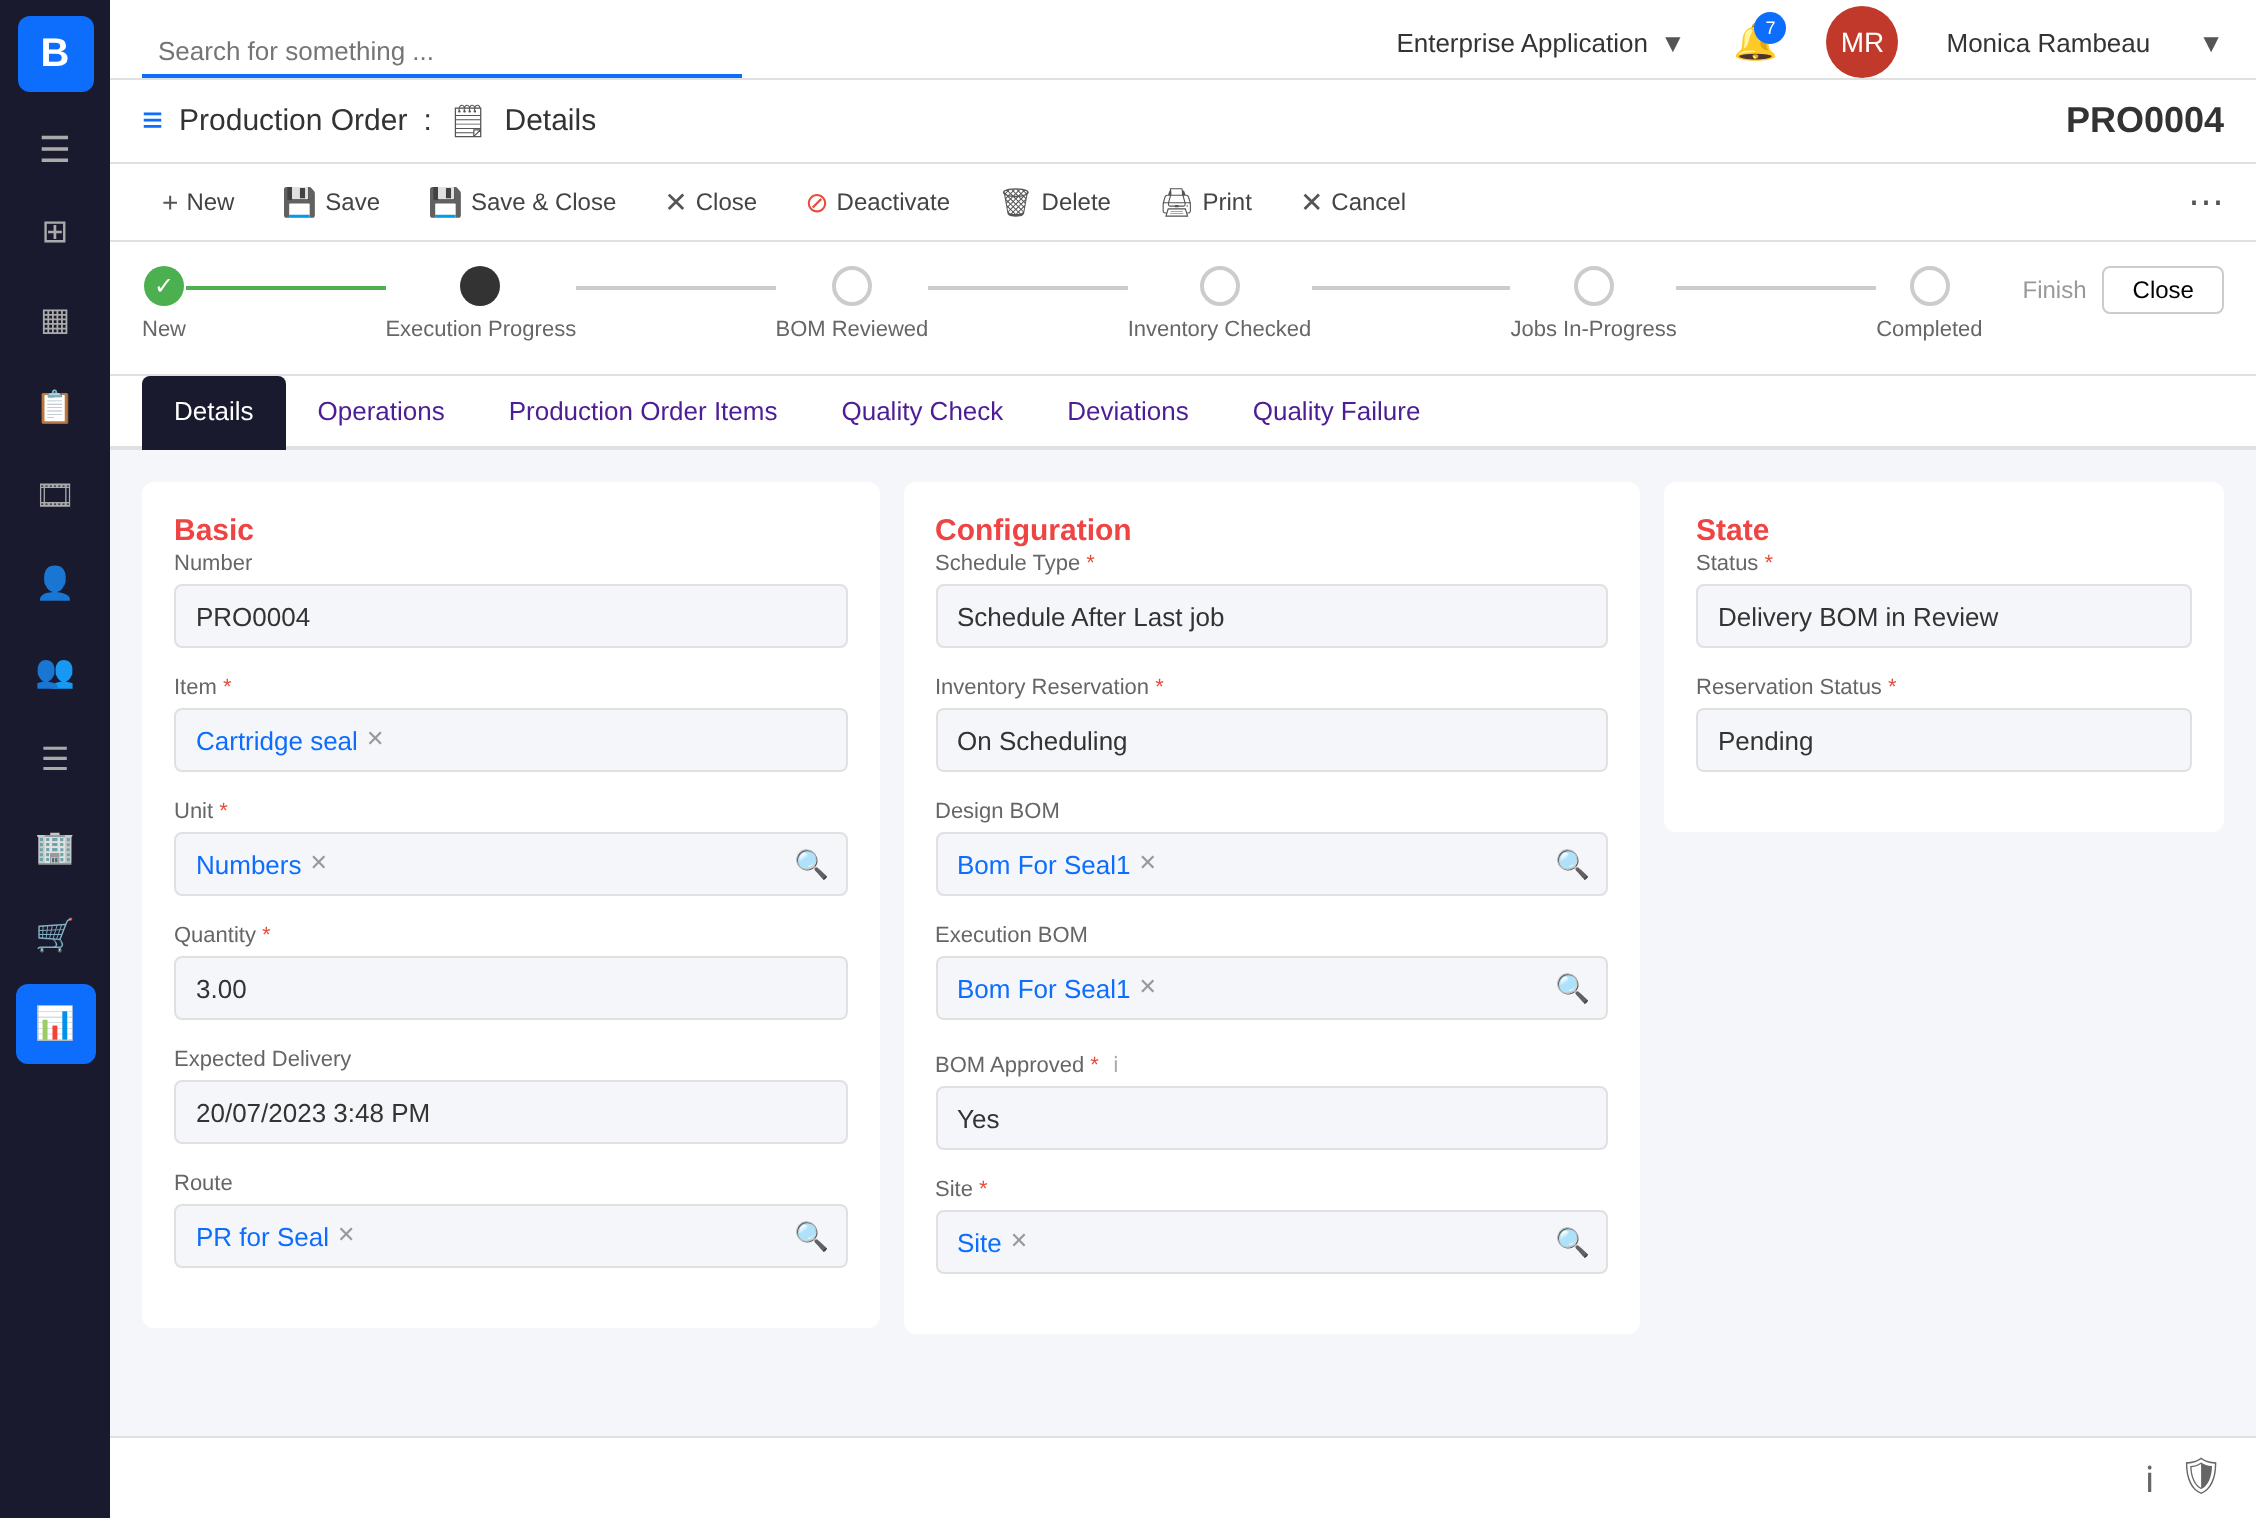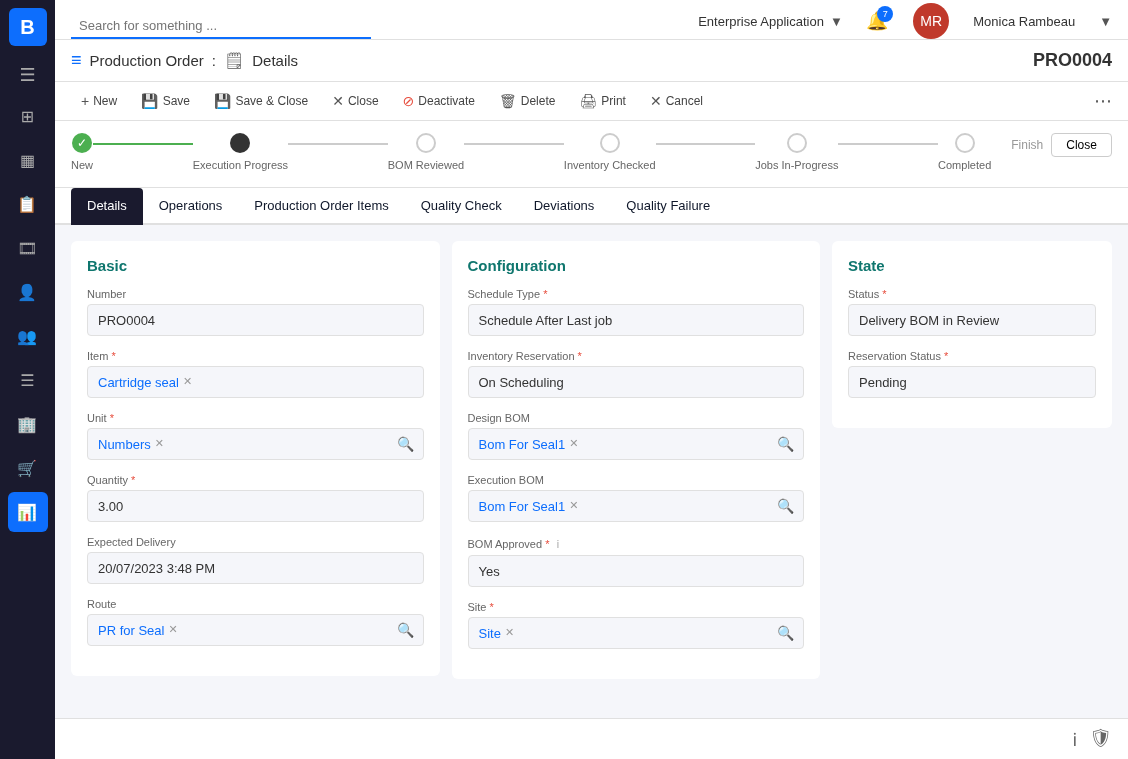--- a/index.html
+++ b/index.html
@@ -39,27 +39,27 @@
     .more-btn { margin-left: auto; background: none; border: none; cursor: pointer; font-size: 18px; color: #555; }
 
     
     .progress-bar-section { background: white; padding: 12px 16px 16px; border-bottom: 1px solid #e0e0e0; }
     .finish-close { display: flex; align-items: center; gap: 8px; margin-left: 20px; }
     .finish-label { font-size: 12px; color: #999; }
     .close-btn-step { padding: 4px 14px; border: 1px solid #ccc; border-radius: 4px; background: white; cursor: pointer; font-size: 12px; }
 
     
     .tabs { background: white; display: flex; border-bottom: 2px solid #e0e0e0; padding: 0 16px; }
-    .tab { padding: 10px 16px; cursor: pointer; font-size: 13px; color: #0f172a; border-bottom: 2px solid transparent; margin-bottom: -2px; }
+    .tab { padding: 10px 16px; cursor: pointer; font-size: 13px; color: #4c1d95; border-bottom: 2px solid transparent; margin-bottom: -2px; }
     .tab.active { color: white; background: #1a1a2e; border-radius: 4px 4px 0 0; }
 
     
     .form-area { padding: 16px; display: flex; gap: 12px; align-items: flex-start; }
     .form-panel { background: white; border-radius: 6px; padding: 16px; flex: 1; min-width: 0; }
-    .panel-title { font-size: 15px; font-weight: 600; color: #0f766e; margin-bottom: 14px; }
+    .panel-title { font-size: 15px; font-weight: 600; color: #ef4444; margin-bottom: 2px; }
     .field-group { margin-bottom: 14px; }
     .field-label { font-size: 11px; color: #666; margin-bottom: 4px; }
     .field-label .required { color: #e74c3c; }
     .field-value { background: #f5f6fa; border: 1px solid #e0e0e0; border-radius: 4px; padding: 6px 10px; font-size: 13px; color: #333; width: 100%; min-height: 32px; display: flex; align-items: center; }
     .field-tag { display: inline-flex; align-items: flex-start; gap: 4px; color: #0d6efd; font-size: 13px; }
     .field-tag .tag-x { color: #999; cursor: pointer; font-size: 11px; }
     .field-with-icon { position: relative; }
     .field-with-icon .search-ic { position: absolute; right: 8px; top: 50%; transform: translateY(-50%); color: #aaa; font-size: 14px; cursor: pointer; }
 
     

